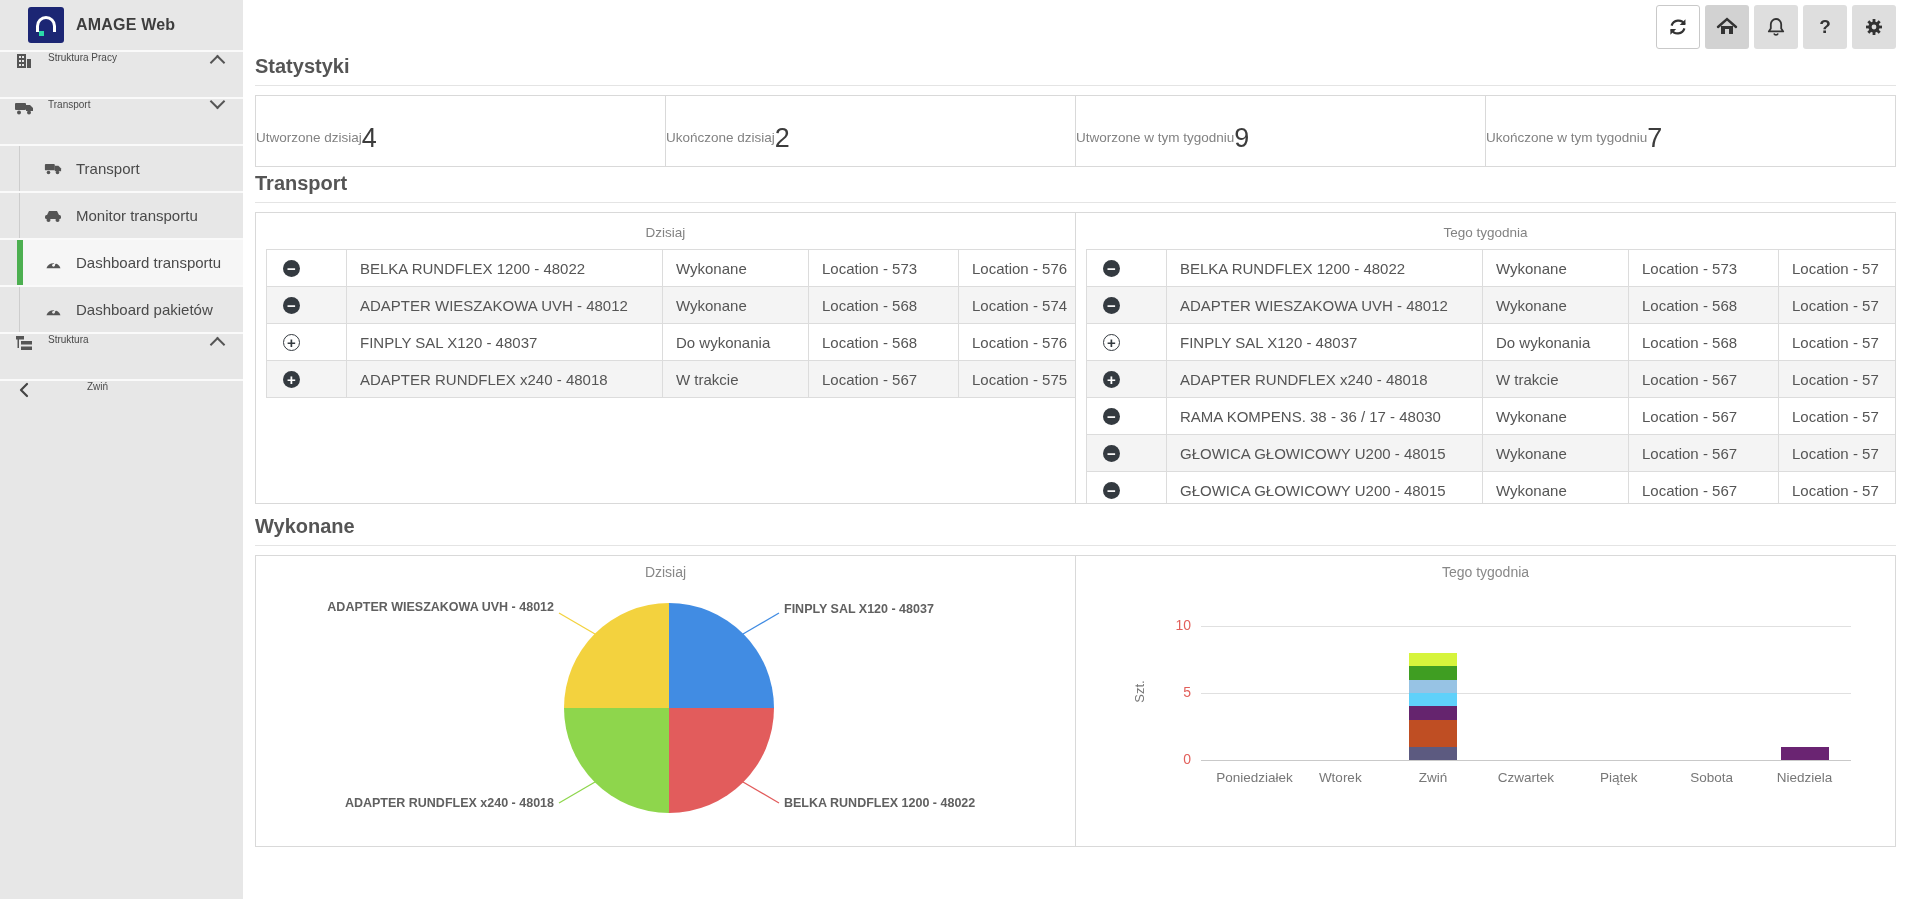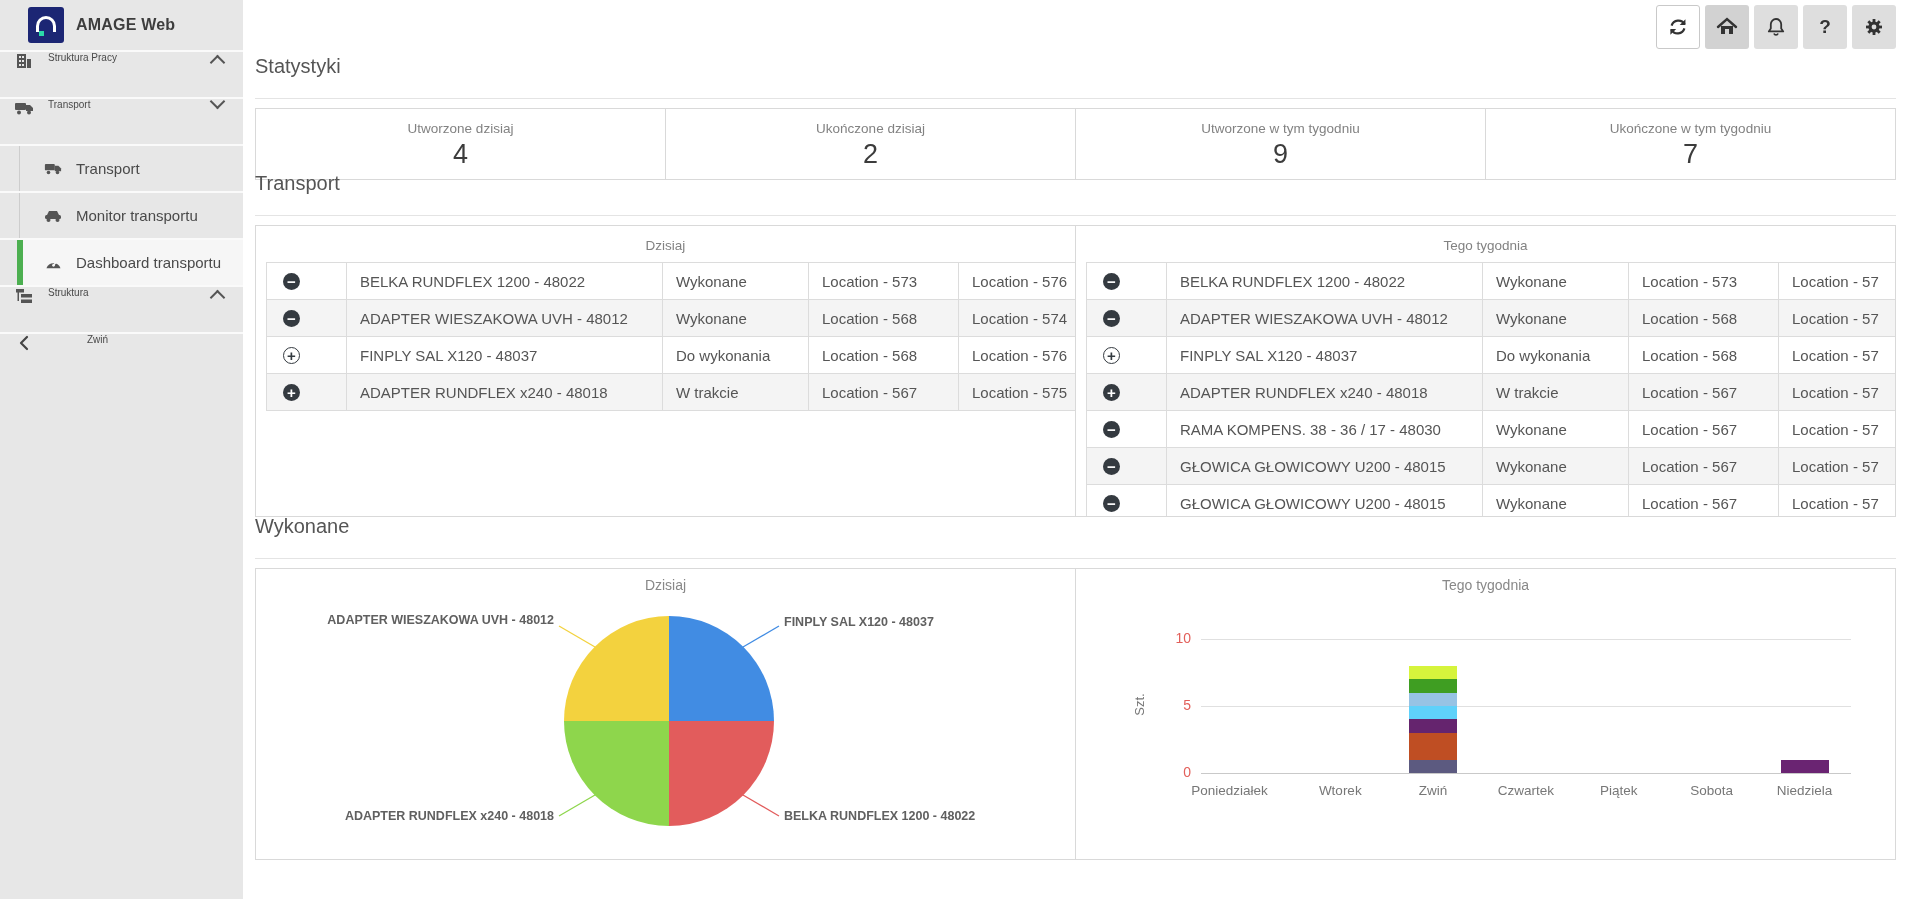--- a/index.html
+++ b/index.html
@@ -24,25 +24,25 @@
   .sub-item .nicon{margin-right:12px;}
   .sub-item.active{background:linear-gradient(to right,#e7e7e7 0,#e7e7e7 17px,#f6f6f6 17px);}
   .sub-item.active::before{content:'';position:absolute;left:17px;top:0;bottom:0;width:6px;background:#4caf50;z-index:1;}
   
   .main{position:absolute;left:243px;top:0;right:0;bottom:0;background:#fff;}
   .header-icons{position:absolute;top:5px;right:10px;display:flex;gap:5px;z-index:5;}
   .hbtn{width:44px;height:44px;border-radius:3px;background:#dedede;display:flex;align-items:center;justify-content:center;cursor:pointer;box-sizing:border-box;}
   .hbtn.refresh{background:#fff;border:1px solid #c9c9c9;}
   .hbtn.home{background:#d2d2d2;}
   .section{position:absolute;left:12px;right:10px;}
-  .sec-title{font-size:20px;font-weight:400;color:#555;padding-bottom:20px;border-bottom:1px solid #e4e4e4;margin-bottom:9px;}
+  .sec-title{font-size:20px;font-weight:700;color:#555;padding-bottom:7px;border-bottom:1px solid #e4e4e4;margin-bottom:9px;}
   
   .sec-stats{top:55px;}
   .stats-panel{border:1px solid #d9d9d9;background:#fff;display:flex;height:70px;}
-  .stat-card{flex:1;border-right:1px solid #d9d9d9;display:flex;flex-direction:column;align-items:center;padding-top:12px;}
+  .stat-card{flex:1;border-right:1px solid #d9d9d9;display:flex;align-items:center;padding-top:12px;}
   .stat-card:last-child{border-right:none;}
   .stat-label{font-size:13.5px;color:#828282;}
   .stat-value{font-size:27px;color:#3c3c3c;margin-top:3px;}
   
   .sec-transport{top:172px;}
   .split-panel{border:1px solid #d9d9d9;background:#fff;display:flex;height:290px;overflow:hidden;}
   .half{flex:1 1 50%;min-width:0;position:relative;overflow:hidden;}
   .half.left{border-right:1px solid #d9d9d9;}
   .tbl-title{font-size:13.5px;color:#828282;text-align:center;padding-top:12px;padding-bottom:9px;}
   .ttable{width:860px;margin-left:10px;border-top:1px solid #dcdcdc;}
@@ -153,20 +153,30 @@
       <div class="sub-item active">
         <span class="nicon">
           <svg width="17" height="15" viewBox="0 0 18 16">
               <path d="M1.5 14A8 8 0 0 1 16.5 14z" fill="#555"></path>
               <line x1="9" y1="11" x2="14" y2="5" stroke="#f6f6f6" stroke-width="1.6"></line>
               <circle cx="9" cy="11" r="1.4" fill="#f6f6f6"></circle>
             </svg>
         </span>
         <span class="nlabel">Dashboard transportu</span>
       </div>
+      <div class="sub-item">
+        <span class="nicon">
+          <svg width="17" height="15" viewBox="0 0 18 16">
+              <path d="M1.5 14A8 8 0 0 1 16.5 14z" fill="#555"></path>
+              <line x1="9" y1="11" x2="14" y2="5" stroke="#e7e7e7" stroke-width="1.6"></line>
+              <circle cx="9" cy="11" r="1.4" fill="#e7e7e7"></circle>
+            </svg>
+        </span>
+        <span class="nlabel">Dashboard pakietów</span>
+      </div>
     </div>
     <div class="nav-item">
       <span class="nicon">
         <svg width="18" height="16" viewBox="0 0 18 16">
             <g fill="#555">
               <rect x="1" y="1" width="8" height="3.5"></rect>
               <rect x="6" y="6" width="11" height="3.5"></rect>
               <rect x="6" y="11.5" width="11" height="3.5"></rect>
               <rect x="2.5" y="4" width="1.5" height="9"></rect>
             </g>
@@ -399,21 +409,21 @@
               <div style="height: 13.4px; background: rgb(63, 158, 34);"></div>
               <div style="height: 13.4px; background: rgb(214, 244, 60);"></div>
             </div>
             <div class="bar" style="left: 579.571px; top: 120.6px; height: 13.4px;">
               <div style="height: 13.4px; background: rgb(106, 36, 114);"></div>
             </div>
           </div>
       <div class="ytick" style="left: 77px; top: 195px;">0</div>
           <div class="ytick" style="left: 77px; top: 128px;">5</div>
           <div class="ytick" style="left: 77px; top: 61px;">10</div>
-          <div class="xtick" style="left: 107px; width: 92.8571px;">Poniedziałek</div>
+          <div class="xtick" style="left: 132px; width: 92.8571px;">Poniedziałek</div>
           <div class="xtick" style="left: 217.857px; width: 92.8571px;">Wtorek</div>
           <div class="xtick" style="left: 310.714px; width: 92.8571px;">Zwiń</div>
           <div class="xtick" style="left: 403.571px; width: 92.8571px;">Czwartek</div>
           <div class="xtick" style="left: 496.429px; width: 92.8571px;">Piątek</div>
           <div class="xtick" style="left: 589.286px; width: 92.8571px;">Sobota</div>
           <div class="xtick" style="left: 682.143px; width: 92.8571px;">Niedziela</div>
         </div>
     </div>
   </div>
 

